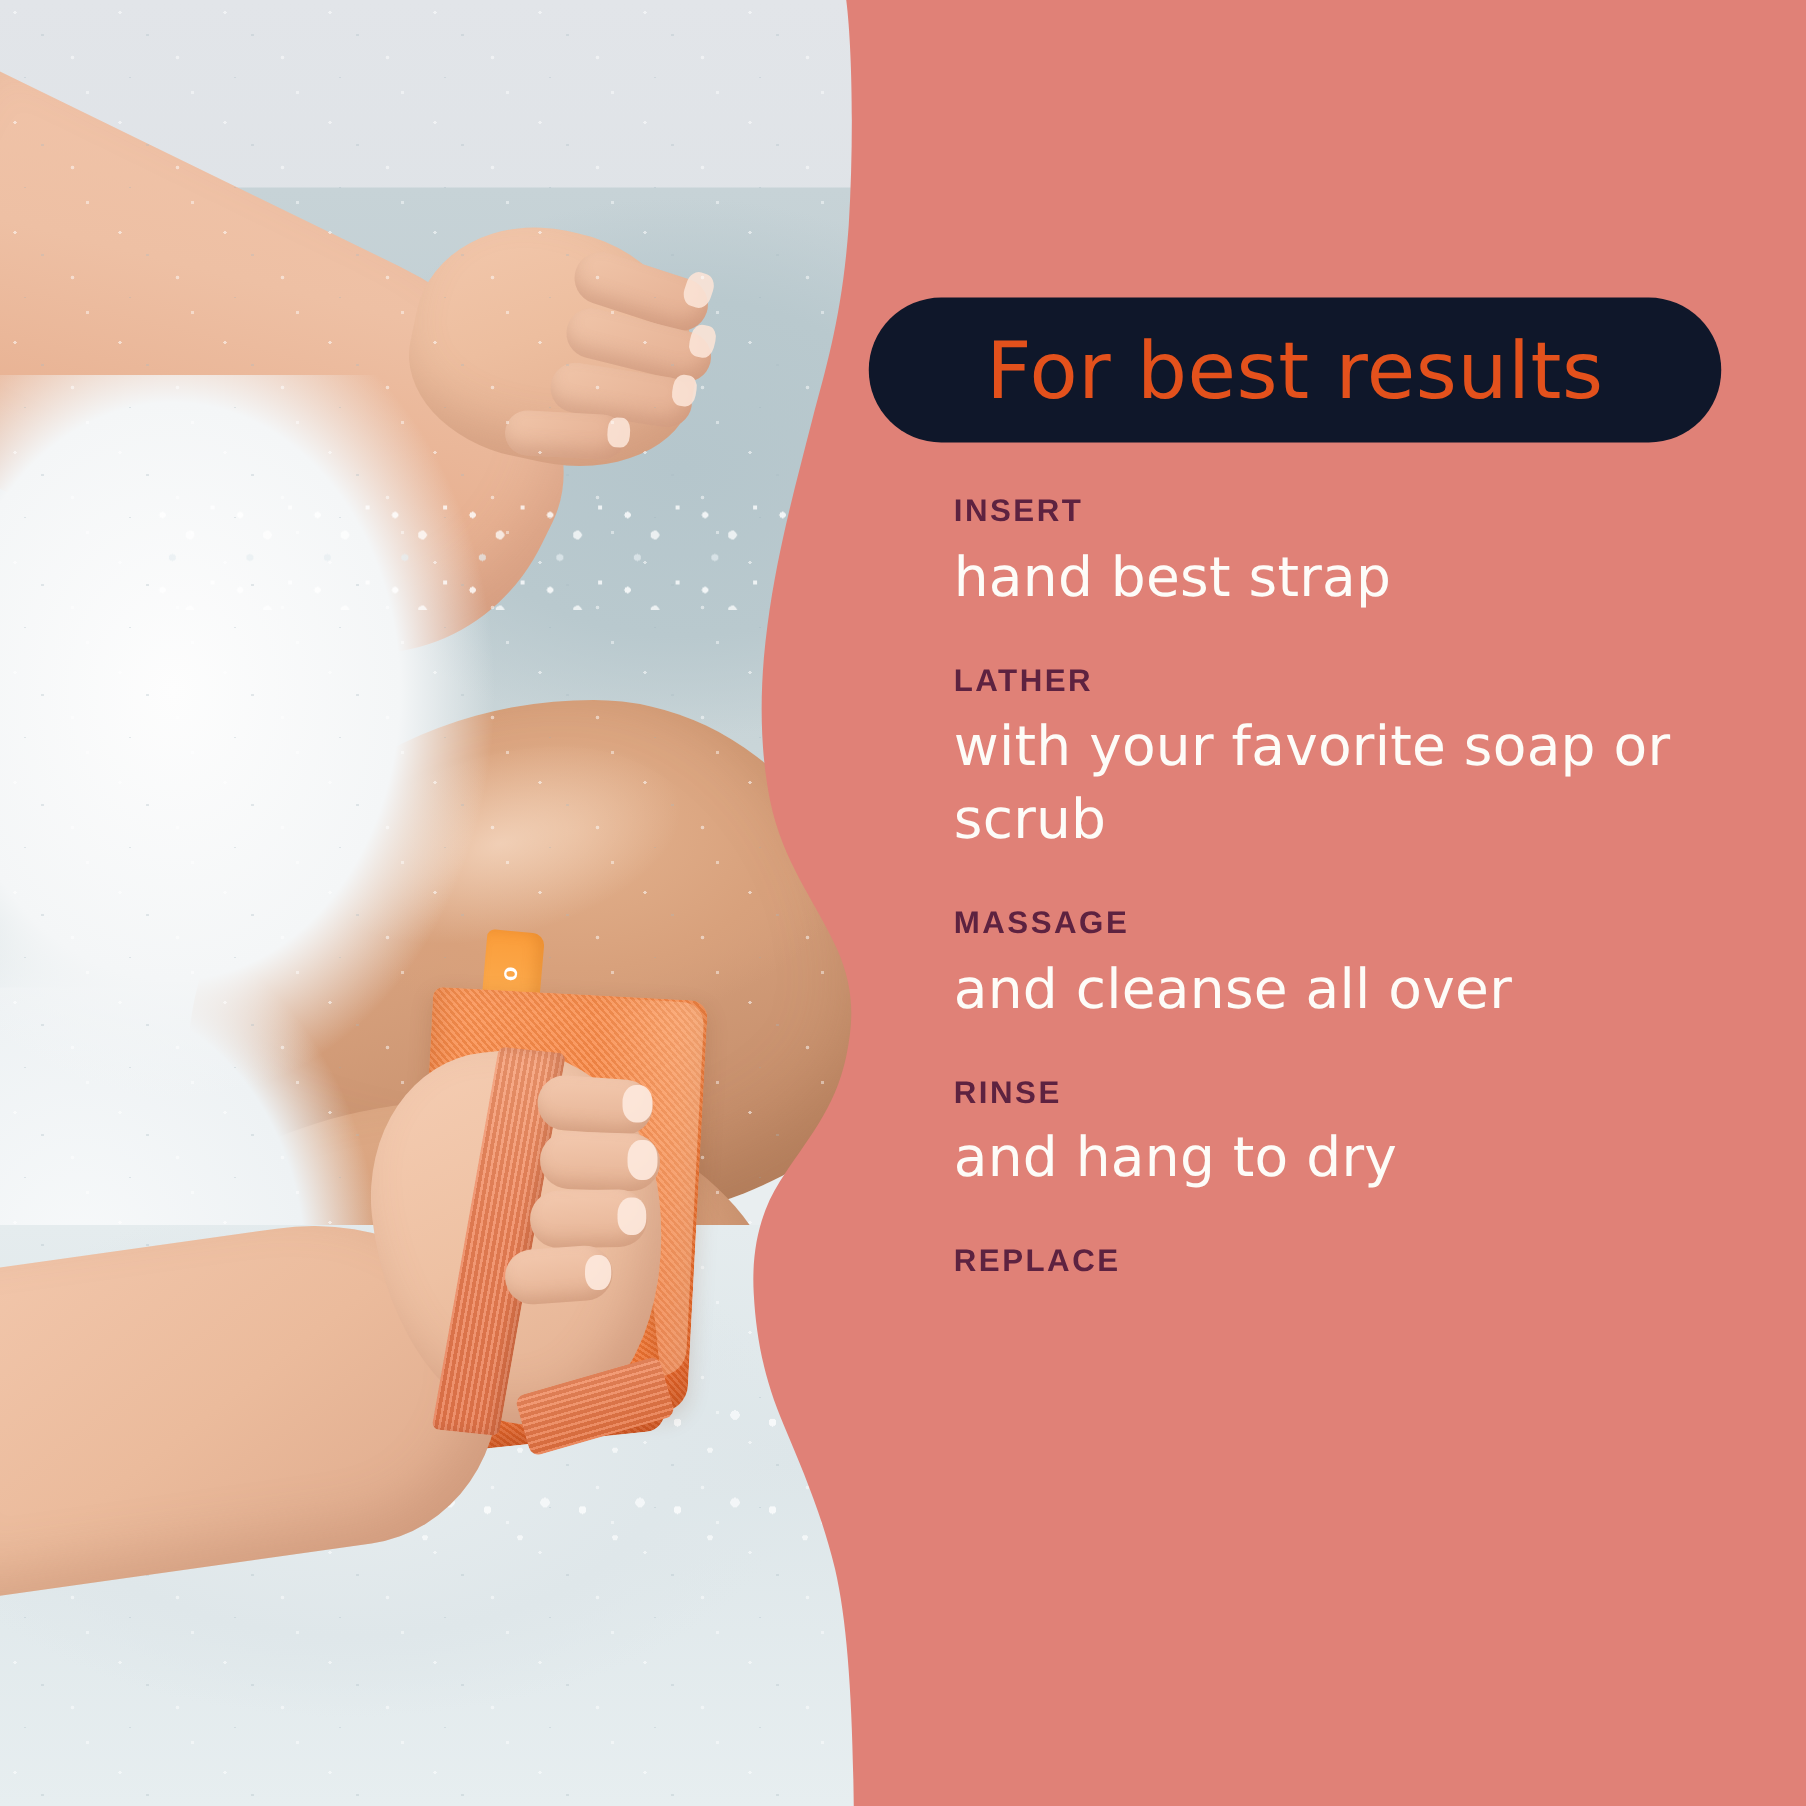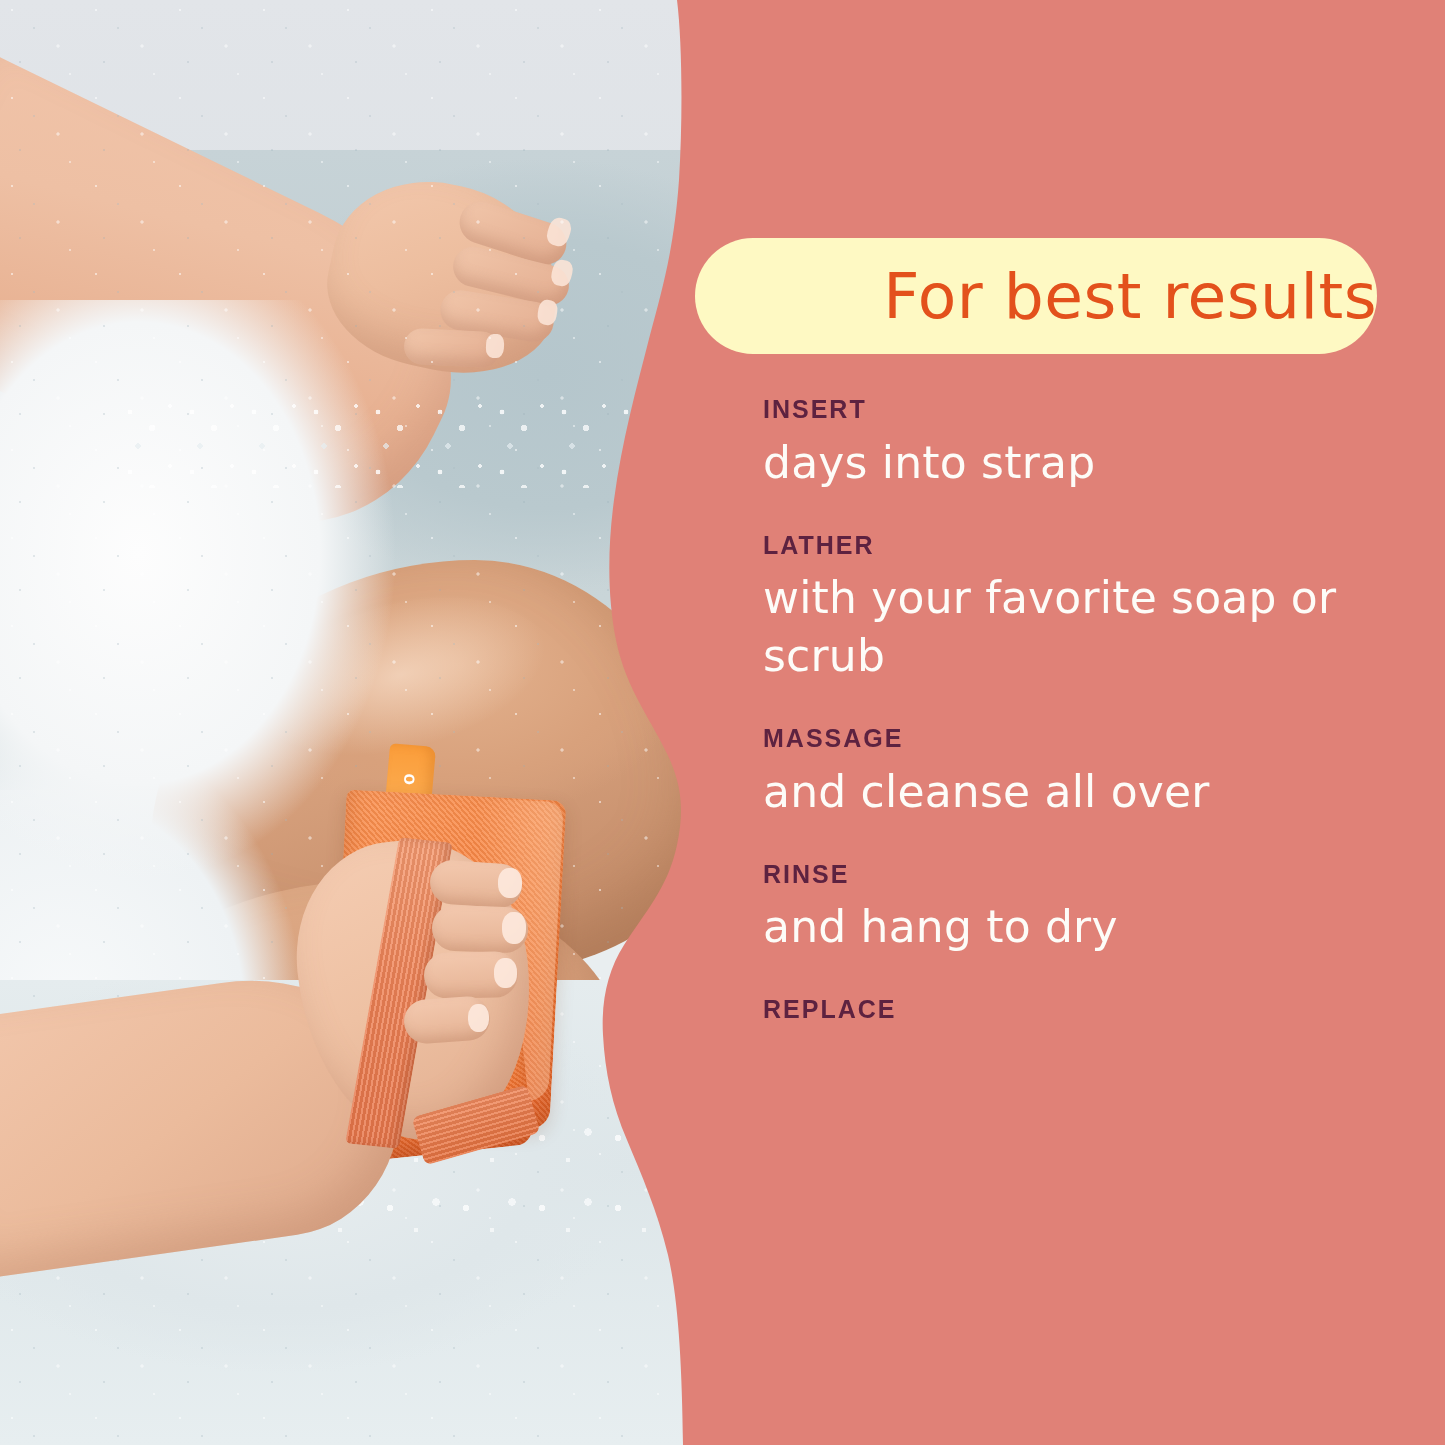--- a/index.html
+++ b/index.html
@@ -283,25 +283,25 @@
   .content {
     position: absolute;
     left: 695px; top: 0;
     width: 750px; height: 1445px;
   }
 
   .title-pill {
     position: absolute;
     left: 0; top: 238px;
     width: 682px; height: 116px;
-    background: #fef9c3;
+    background: #0f172a;
     border-radius: 60px;
     display: flex;
     align-items: center;
-    justify-content: flex-end;
+    justify-content: center;
   }
   .title-text {
     color: #e3511c;
     font-size: 63px;
     font-weight: 400;
     letter-spacing: .5px;
     line-height: 1;
     white-space: nowrap;
     font-family: "DejaVu Sans", sans-serif;
   }
@@ -406,21 +406,21 @@
   <div class="content">
 
     <div class="title-pill">
       <span class="title-text">For best results</span>
     </div>
 
     <div class="steps">
 
       <div class="step">
         <div class="step-label">INSERT</div>
-        <div class="step-text">days into strap</div>
+        <div class="step-text">hand best strap</div>
       </div>
 
       <div class="step">
         <div class="step-label">LATHER</div>
         <div class="step-text">with your favorite soap or scrub</div>
       </div>
 
       <div class="step">
         <div class="step-label">MASSAGE</div>
         <div class="step-text">and cleanse all over</div>

